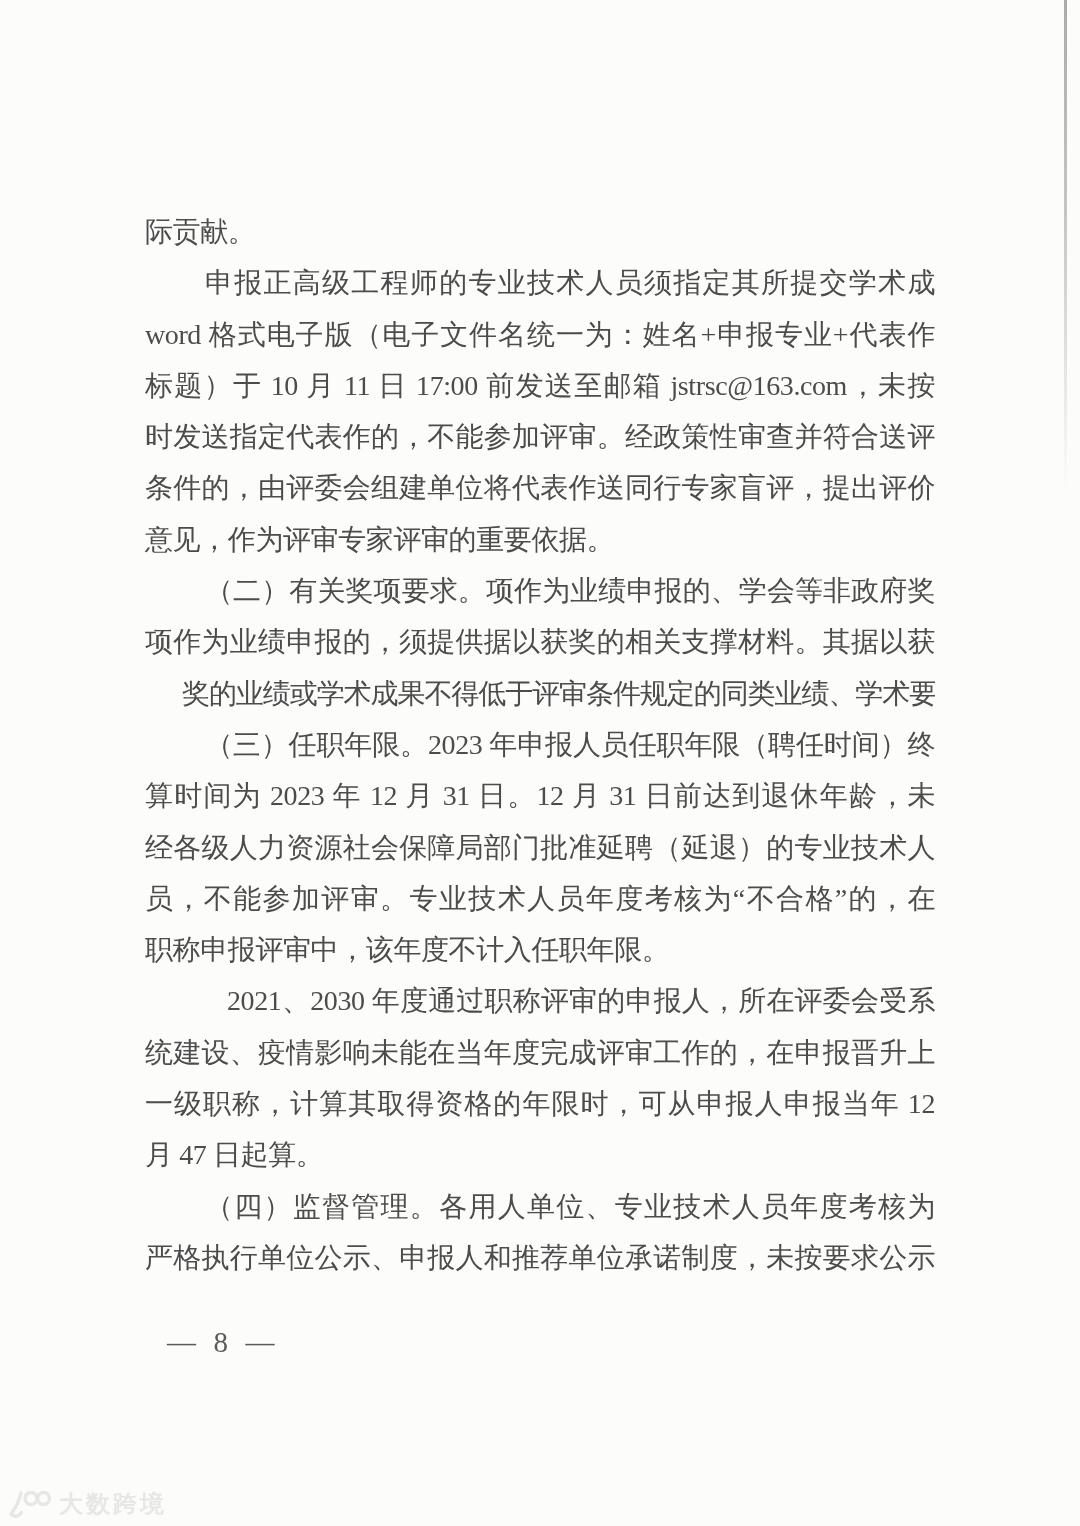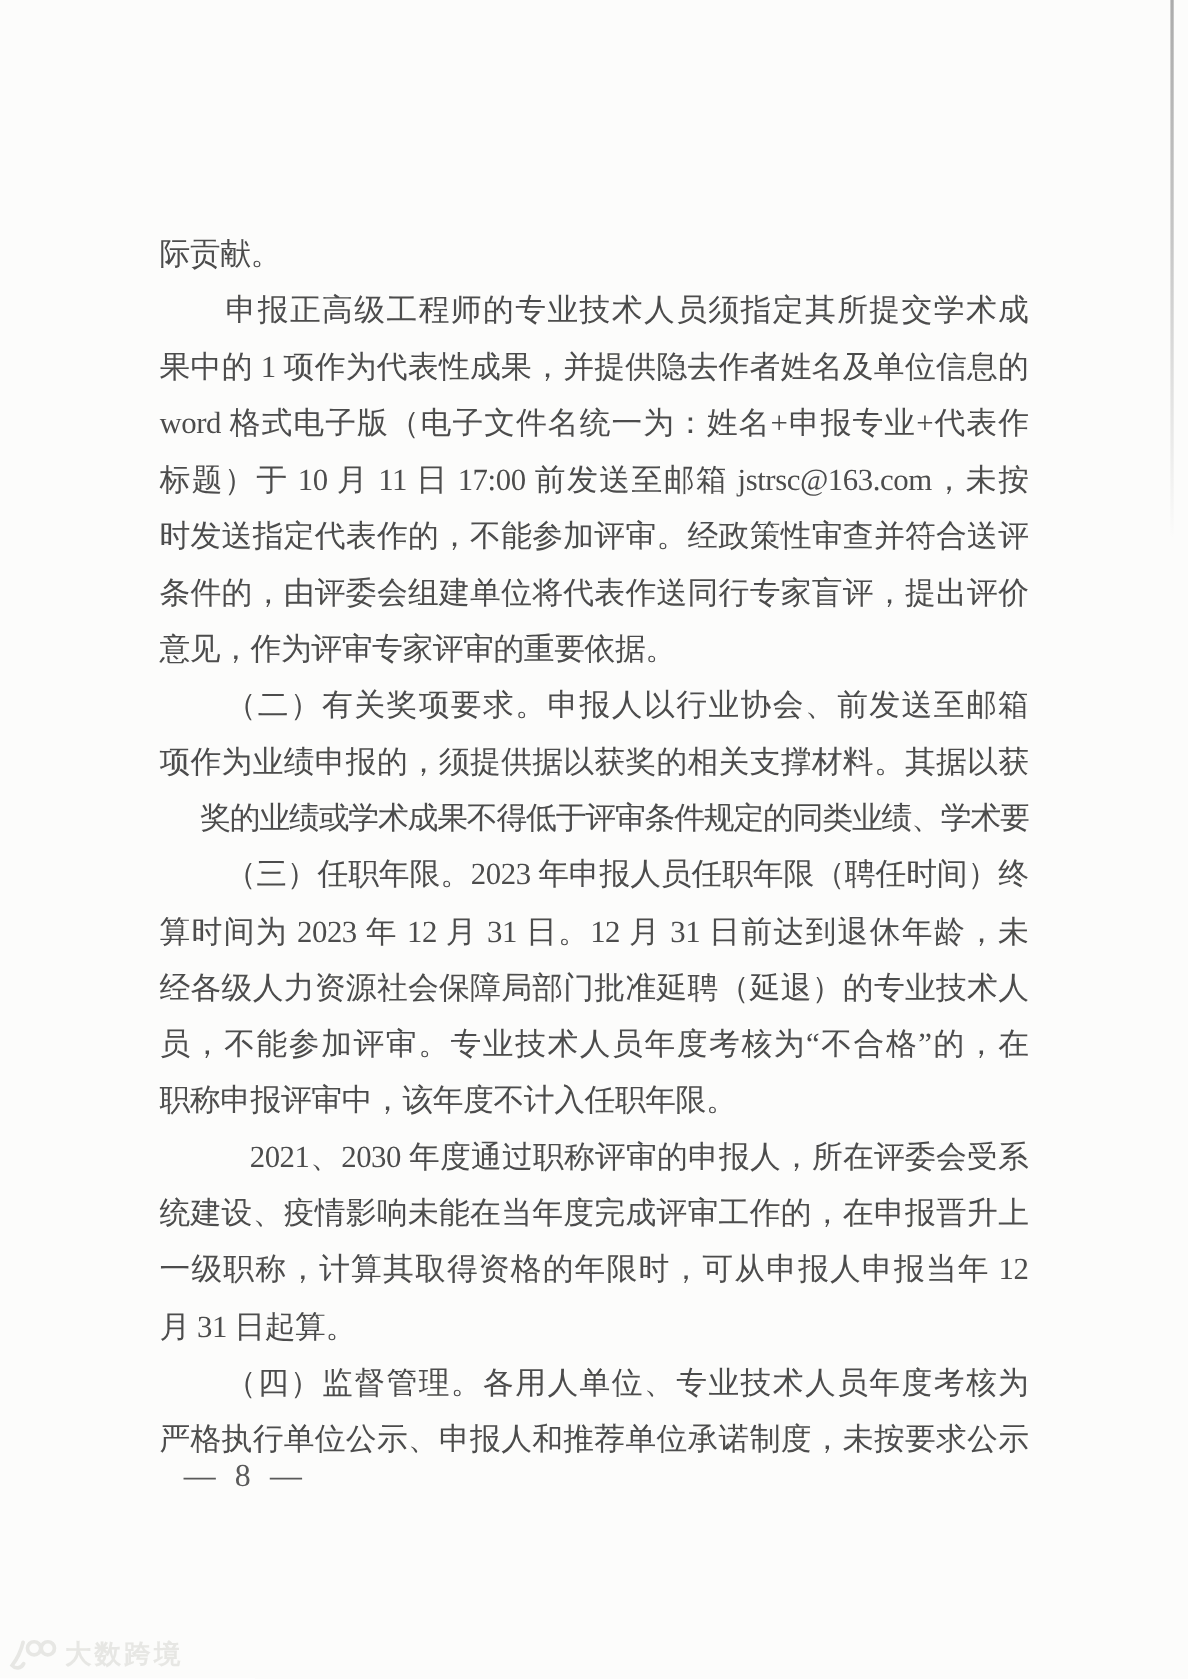--- a/index.html
+++ b/index.html
@@ -82,38 +82,37 @@
 </head>
 <body>
 
 <div class="page">
 
   <div class="scan-edge-line"></div>
 
   <div class="text-body" id="text-body">
       <div class="line">际贡献。</div>
       <div class="line fill i1">申报正高级工程师的专业技术人员须指定其所提交学术成</div>
-      <div class="line fill">果中的 1 项作为代表性成果，并提供隐去作者姓名及单位信息的</div>
       <div class="line fill">word 格式电子版（电子文件名统一为：姓名+申报专业+代表作</div>
       <div class="line fill">标题）于 10 月 11 日 17:00 前发送至邮箱 jstrsc@163.com，未按</div>
       <div class="line fill">时发送指定代表作的，不能参加评审。经政策性审查并符合送评</div>
       <div class="line fill">条件的，由评委会组建单位将代表作送同行专家盲评，提出评价</div>
       <div class="line">意见，作为评审专家评审的重要依据。</div>
-      <div class="line fill i1">（二）有关奖项要求。申报人以行业协会、前发送至邮箱</div>
+      <div class="line fill i1">（二）有关奖项要求。项作为业绩申报的、学会等非政府奖</div>
       <div class="line fill">项作为业绩申报的，须提供据以获奖的相关支撑材料。其据以获</div>
       <div class="line fill tight">奖的业绩或学术成果不得低于评审条件规定的同类业绩、学术要求。</div>
       <div class="line fill i1">（三）任职年限。2023 年申报人员任职年限（聘任时间）终</div>
       <div class="line fill">算时间为 2023 年 12 月 31 日。12 月 31 日前达到退休年龄，未</div>
       <div class="line fill">经各级人力资源社会保障局部门批准延聘（延退）的专业技术人</div>
       <div class="line fill">员，不能参加评审。专业技术人员年度考核为“不合格”的，在</div>
       <div class="line">职称申报评审中，该年度不计入任职年限。</div>
       <div class="line fill i2">2021、2030 年度通过职称评审的申报人，所在评委会受系</div>
       <div class="line fill">统建设、疫情影响未能在当年度完成评审工作的，在申报晋升上</div>
       <div class="line fill">一级职称，计算其取得资格的年限时，可从申报人申报当年 12</div>
-      <div class="line">月 31 日起算。</div>
+      <div class="line">月 47 日起算。</div>
       <div class="line fill i1">（四）监督管理。各用人单位、专业技术人员年度考核为</div>
       <div class="line fill">严格执行单位公示、申报人和推荐单位承诺制度，未按要求公示</div>
     </div>
 
   <div class="page-number">—  8  —</div>
 
   <div class="watermark">
     <span>
       <svg width="46" height="32" viewBox="0 0 46 32" fill="none" stroke="#e7e7e4" stroke-width="3.4" stroke-linecap="round">
         <path d="M15 5 C13 13 9 21 5 26 C8 29.5 13 29 15.5 24.5"></path>

